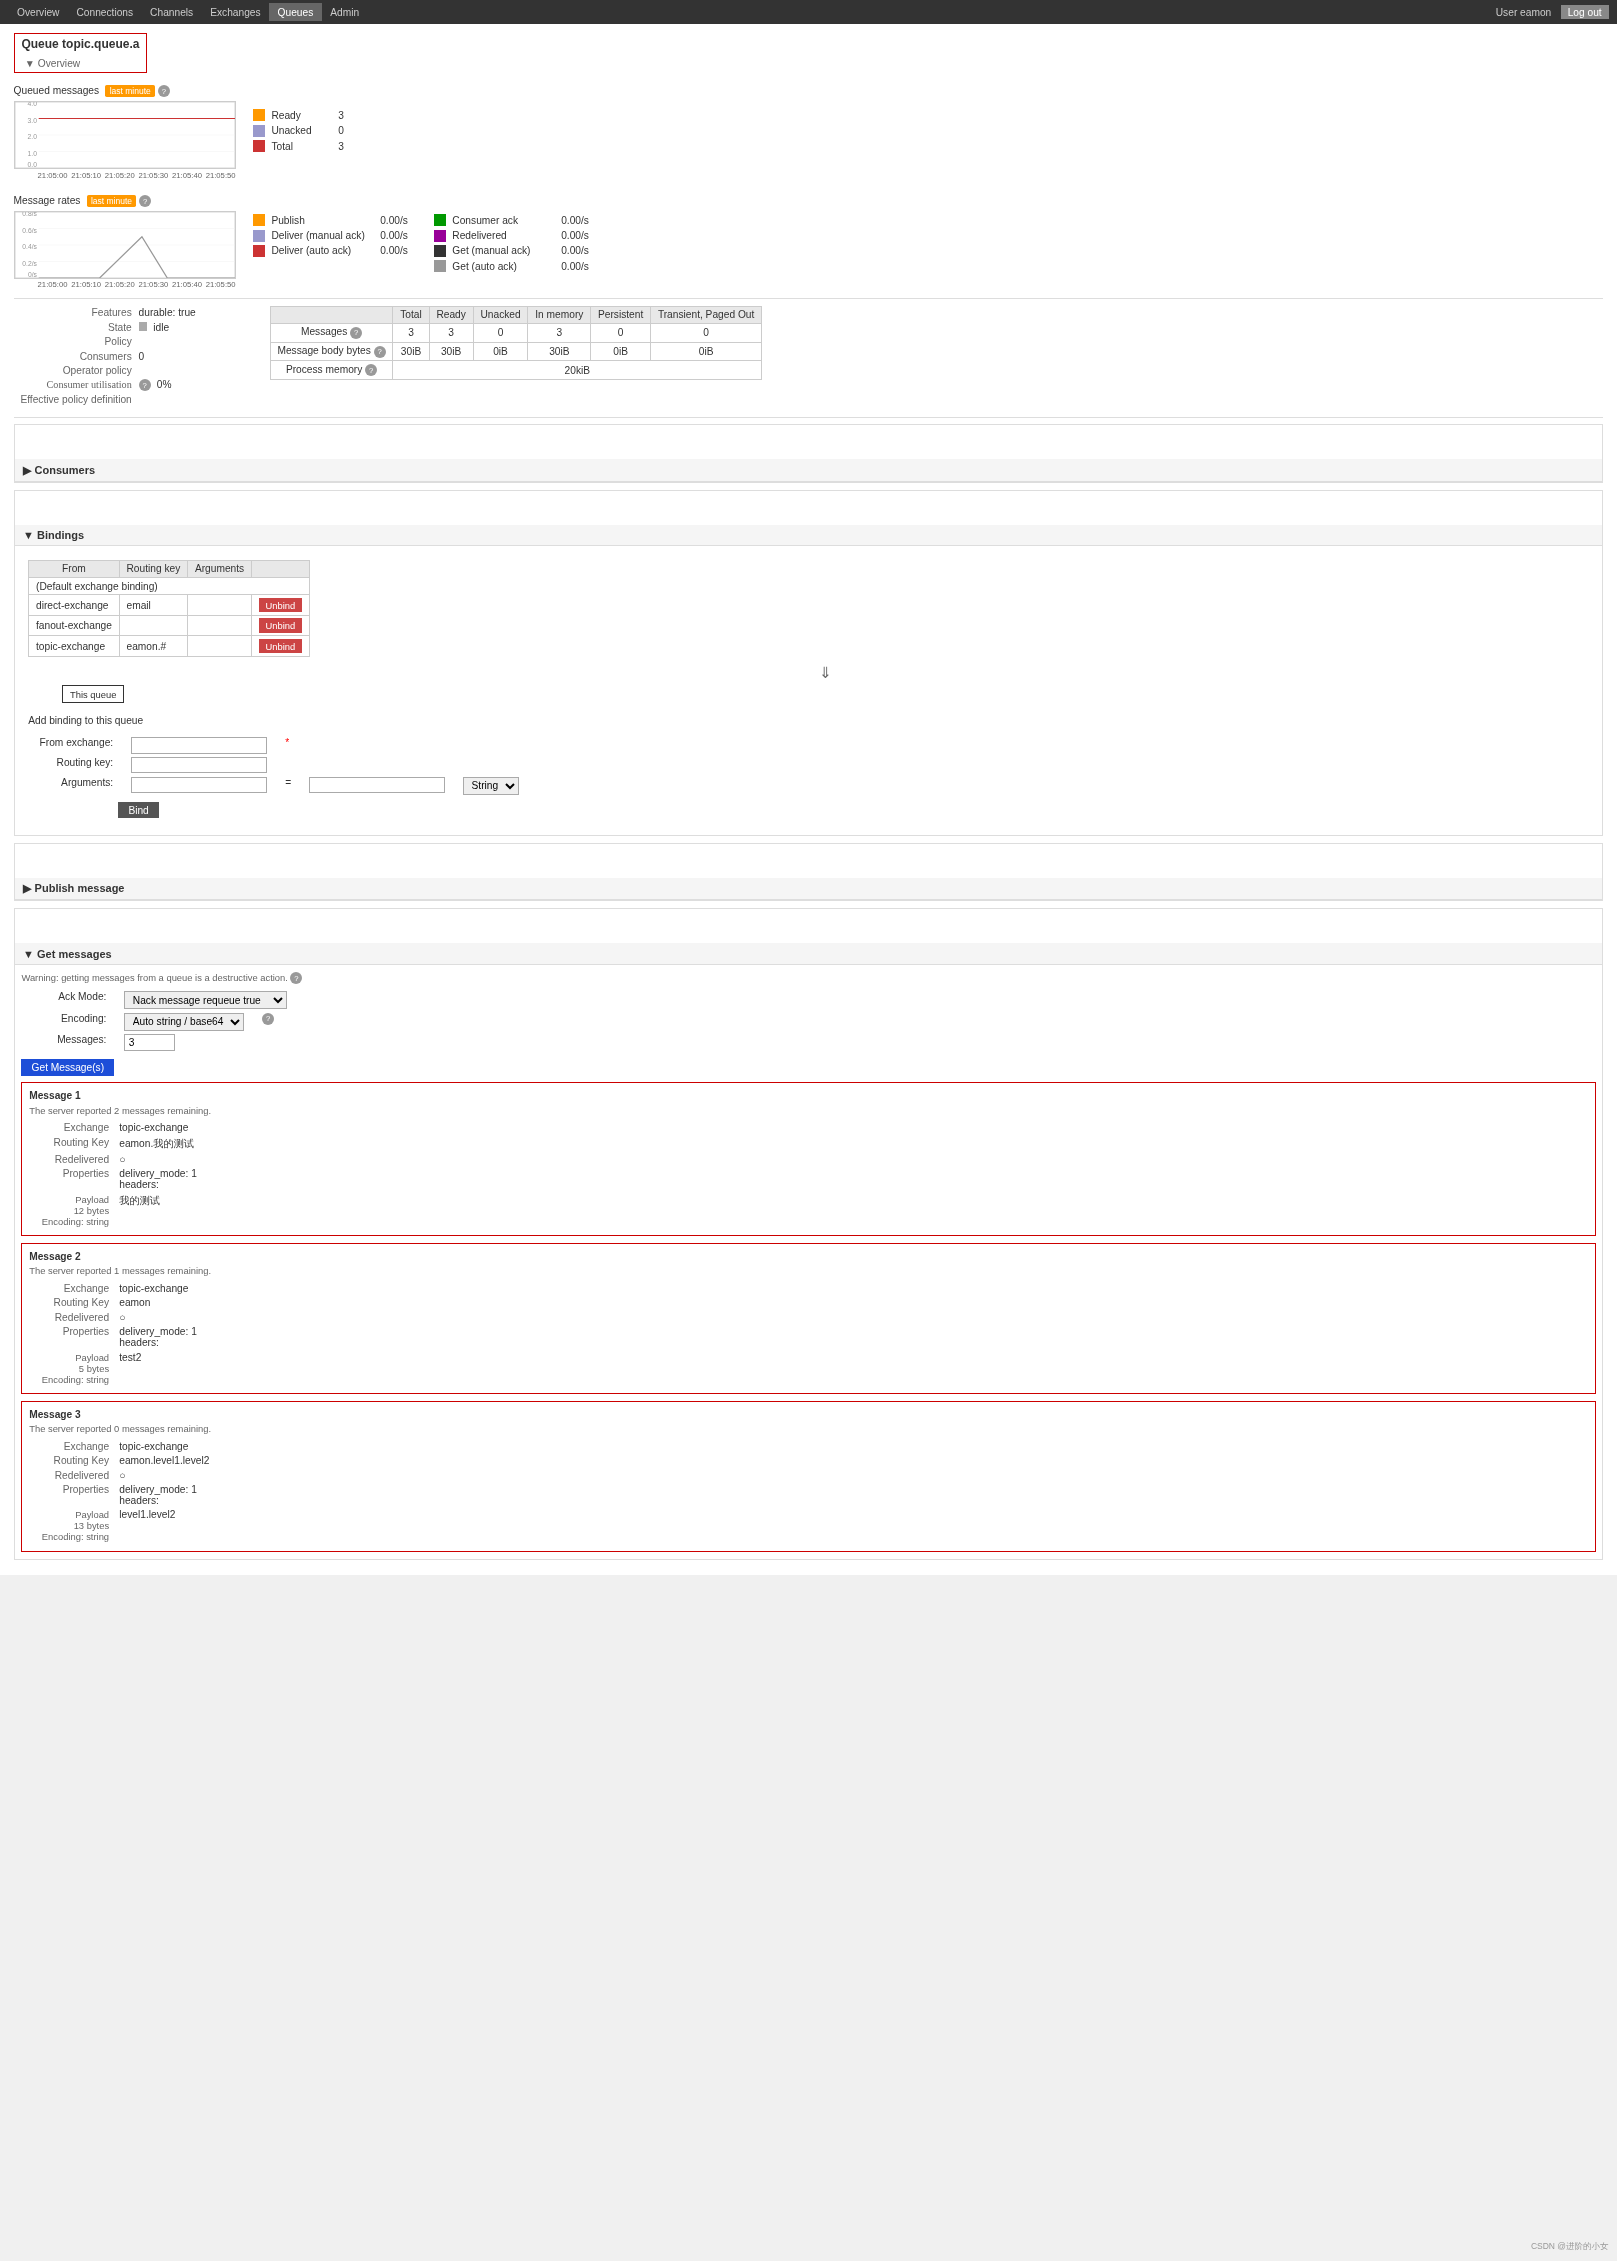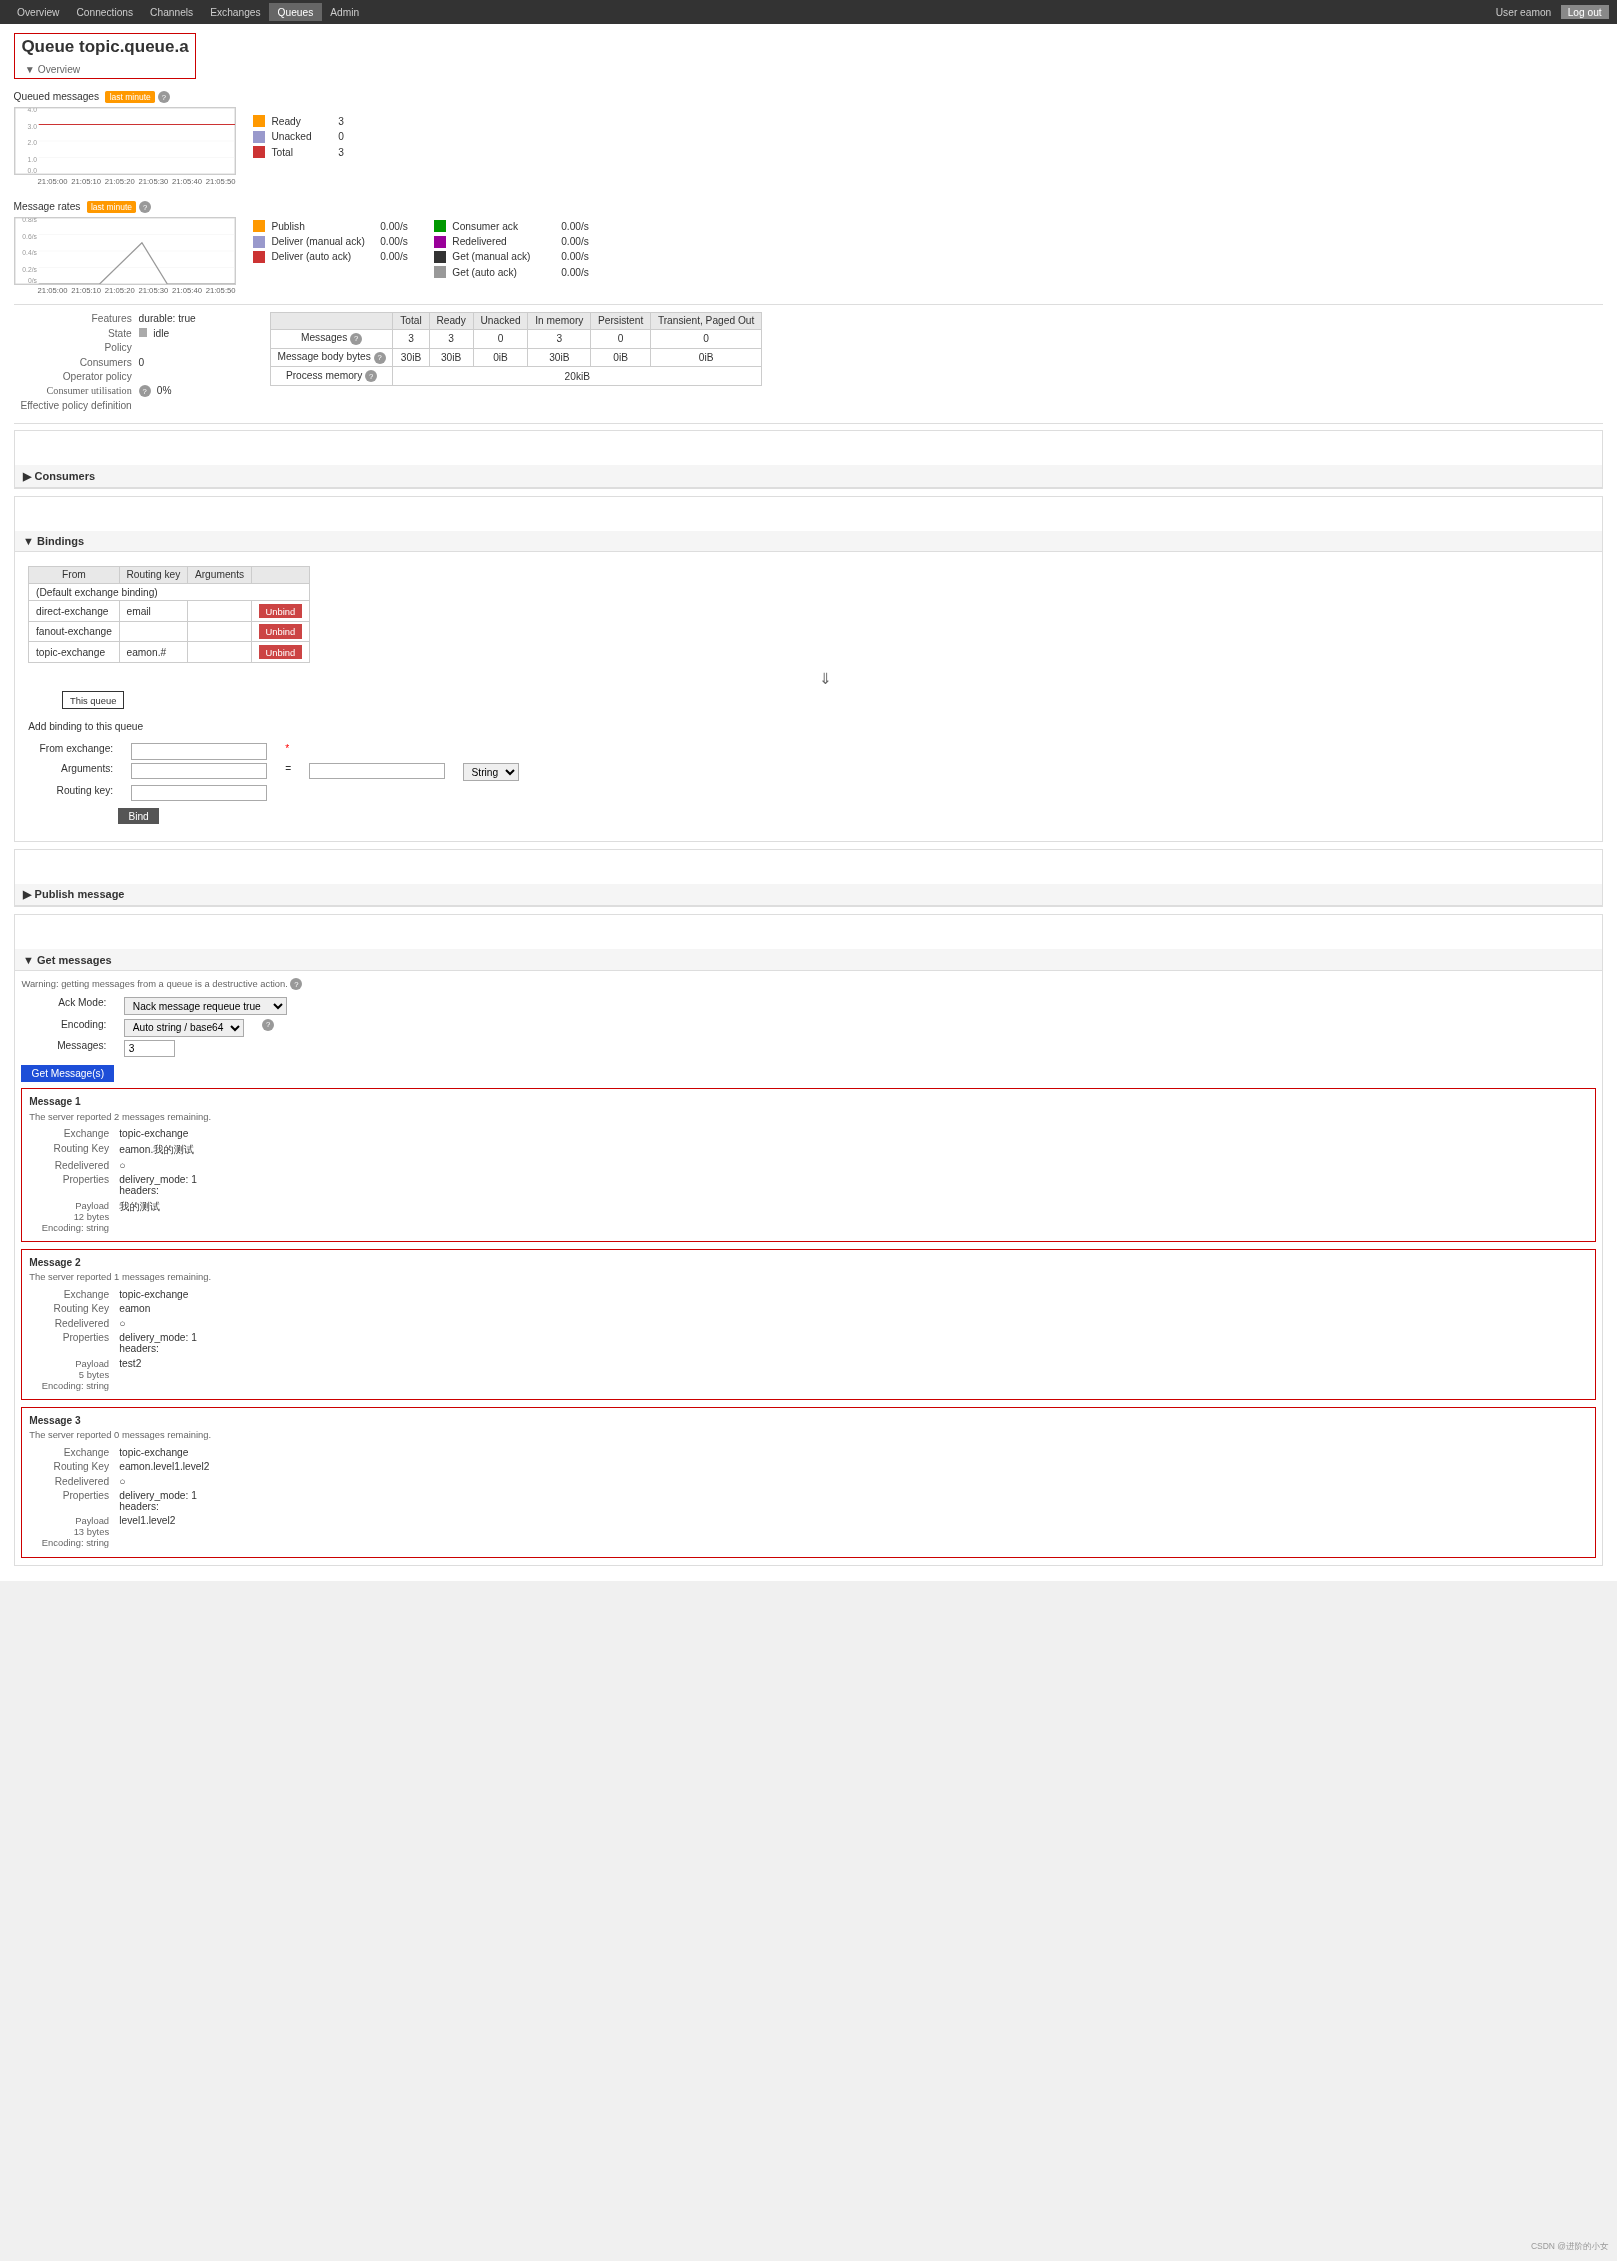--- a/index.html
+++ b/index.html
@@ -112,21 +112,21 @@
   <div class="right">
     <span>User eamon</span>
     <button class="logout-btn">Log out</button>
   </div>
 </div>
 
 <div class="main-container">
 
   
   <div class="red-highlight" style="display:inline-block; padding:3.4px 6.8px; margin-bottom:6.8px;">
-    <h1 class="page-title" style="font-size:17px; font-weight:normal; border:none; padding:0;">
+    <h1 class="page-title" style="font-size:12px; font-weight:normal; border:none; padding:0;">
       <span>Queue</span>
       <strong>topic.queue.a</strong>
     </h1>
     <div style="font-size:10.2px; color:#666; padding-left:3.4px;">
       <span style="cursor:pointer;">▼ </span>
       <span>Overview</span>
     </div>
   </div>
 
   
@@ -424,31 +424,31 @@
       </div>
 
       <div class="add-binding-section">
         <div style="font-weight:normal; margin-bottom:11px;">Add binding to this queue</div>
         <div class="form-row">
           <label class="form-label">From exchange:</label>
           <input type="text" class="form-input" style="">
           <span class="required-star">*</span>
         </div>
         <div class="form-row">
+          <label class="form-label">Routing key:</label>
+          <input type="text" class="form-input" style="">
+        </div>
+        <div class="form-row">
           <label class="form-label">Arguments:</label>
           <input type="text" class="form-input" style="">
           <span>=</span>
           <input type="text" class="form-input" style="">
           <select>
             <option>String</option>
           </select>
-        </div>
-        <div class="form-row">
-          <label class="form-label">Routing key:</label>
-          <input type="text" class="form-input" style="">
         </div>
         <button class="bind-btn">Bind</button>
       </div>
     </div>
   </div>
 
   
   <div class="collapsible-section">
     <div class="collapsible-header">
       <span>▶ </span>

